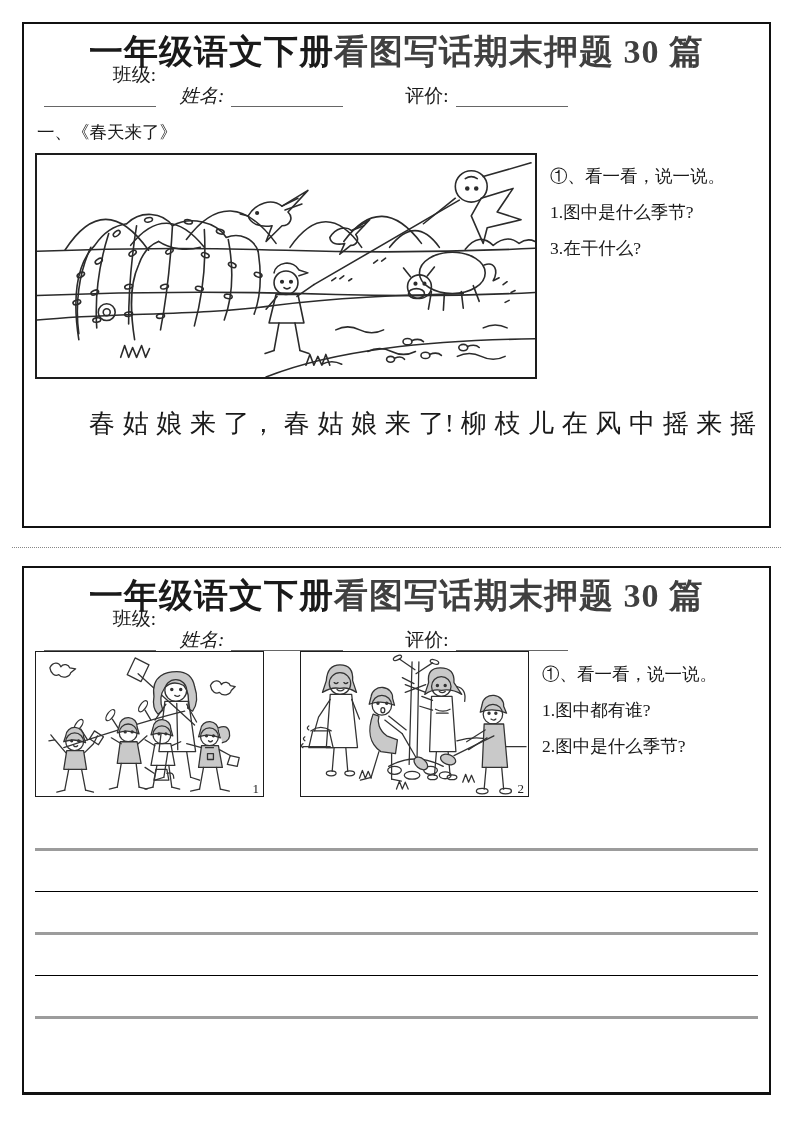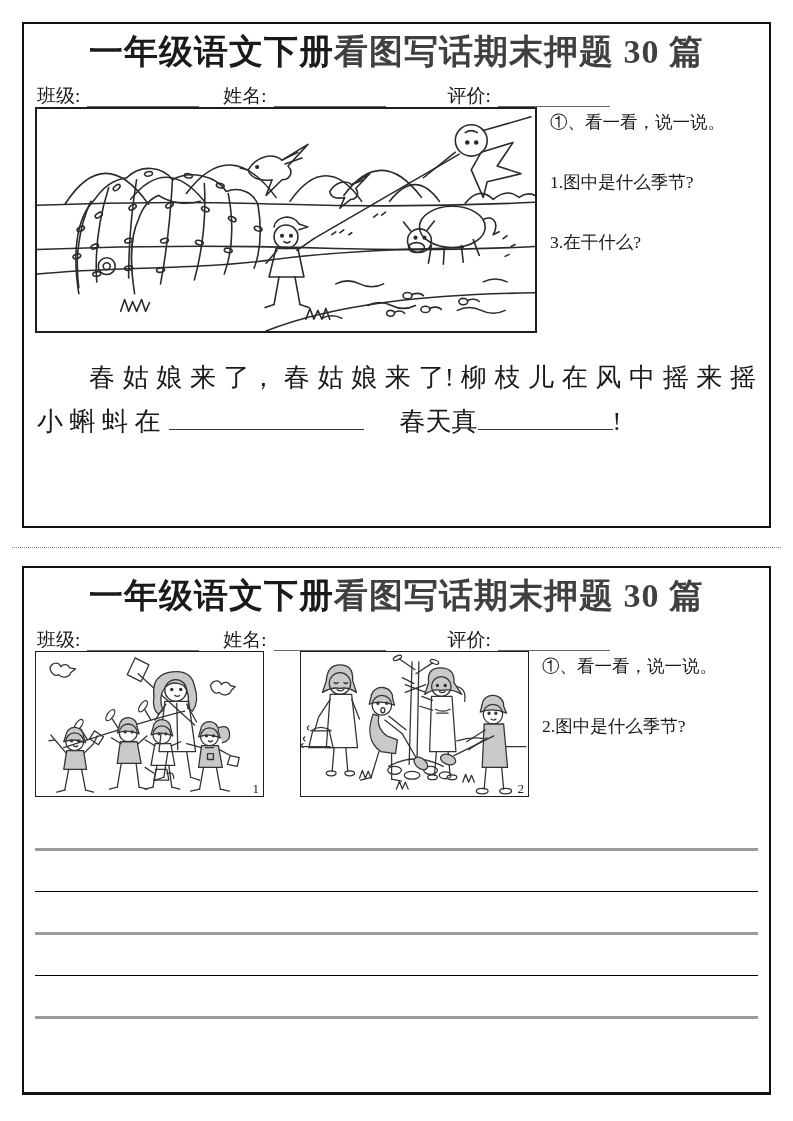--- a/index.html
+++ b/index.html
@@ -45,22 +45,22 @@
   }
   .meta-item { display: flex; align-items: flex-end; }
   .meta-item .lbl { line-height: 1.1; }
   .blank-line {
     display: inline-block;
     width: 112px;
     border-bottom: 1.6px solid #666;
     height: 20px;
     margin-left: 7px;
   }
-  .m1 { margin-right: 24px; }
-  .m2 { margin-right: 62px; }
+  .m1 { margin-right: 24px; flex-direction: column; }
+  .m2 { margin-right: 62px; font-style: italic; }
   .section-title {
     font-size: 17.5px;
     margin: 13px 0 9px 2px;
   }
   .ex-row { display: flex; align-items: flex-start; }
   .pic-box {
     box-sizing: border-box;
     border: 2px solid #1d1d1d;
     background: #fff;
     position: relative;
@@ -70,22 +70,22 @@
   .pic-small { width: 229px; height: 146px; border-width: 1.5px; }
   .pic-box svg { display: block; width: 100%; height: 100%; }
   .pic-num {
     position: absolute;
     right: 4px; bottom: 1px;
     font-size: 13px;
     line-height: 1;
     color: #222;
   }
   .questions { margin-left: 13px; font-size: 17.5px; flex: 1; }
-  .q-head { margin-top: 3px; white-space: nowrap; }
-  .q-item { margin-top: 36px; white-space: nowrap; }
+  .q-head { margin-top: 11px; white-space: nowrap; }
+  .q-item { margin-top: 12px; white-space: nowrap; }
   .pics { display: flex; gap: 36px; flex: none; }
   .para { margin-top: 23px; font-size: 26px; padding: 0 2px; }
   .para-line { height: 43px; line-height: 43px; white-space: nowrap; }
   .para-just {
     text-align: justify;
     text-align-last: justify;
     text-indent: 52px;
     white-space: normal;
     overflow: hidden;
   }
@@ -121,20 +121,21 @@
     <div class="meta-item m2">
       <span class="lbl">姓名:</span>
       <span class="blank-line"></span>
     </div>
     <div class="meta-item">
       <span class="lbl">评价:</span>
       <span class="blank-line"></span>
     </div>
   </div>
 
+  <div class="section-title">一、《春天来了》</div>
 
   <div class="ex-row">
     <div class="pic-box pic-large">
       <svg viewBox="0 0 500 226" preserveAspectRatio="none">
         <g fill="none" stroke="#2b2b2b" stroke-width="1.6" stroke-linecap="round" stroke-linejoin="round">
 
           <path d="M28,97 Q68,34 112,97"></path>
           <path d="M94,92 Q130,46 168,94"></path>
           <path d="M150,86 Q194,26 240,90"></path>
           <path d="M254,94 Q290,42 326,94"></path>
@@ -246,21 +247,20 @@
     </div>
     <div class="questions">
       <div class="q-head">①、看一看，说一说。</div>
       <div class="q-item">1.图中是什么季节?</div>
       <div class="q-item">3.在干什么?</div>
     </div>
   </div>
 
   <div class="para">
     <div class="para-line para-just">春 姑 娘 来 了， 春 姑 娘 来 了! 柳 枝 儿 在 风 中 摇 来 摇 去。 燕</div>
-    <div class="para-line"><span>小 蝌 蚪 在</span><span class="sp"></span><span class="pblank w195"></span><span class="gap30"></span><span>春天真</span><span class="pblank w135"></span><span>!</span></div>
   </div>
 </div>
 
 <div class="divider"></div>
 
 <div class="page page2">
   <div class="title"><span>一年级语文下册</span><span class="t-red">看图写话期末押题 30 篇</span></div>
 
   <div class="meta-row">
     <div class="meta-item m1">
@@ -429,20 +429,21 @@
             <path d="M60,128 l3,-8 l3,8 l3,-7 l3,7"></path>
             <path d="M98,139 l3,-8 l3,8 l3,-7 l3,7"></path>
             <path d="M166,132 l3,-8 l3,8 l3,-7 l3,7"></path>
           </g>
         </svg>
         <span class="pic-num">2</span>
       </div>
     </div>
     <div class="questions">
       <div class="q-head">①、看一看，说一说。</div>
+      <div class="q-item">1.图中都有谁?</div>
       <div class="q-item">2.图中是什么季节?</div>
     </div>
   </div>
 
   <div class="writing-lines">
     <div class="wline gray"></div>
     <div class="wline black"></div>
     <div class="wline gray"></div>
     <div class="wline black"></div>
     <div class="wline gray"></div>

